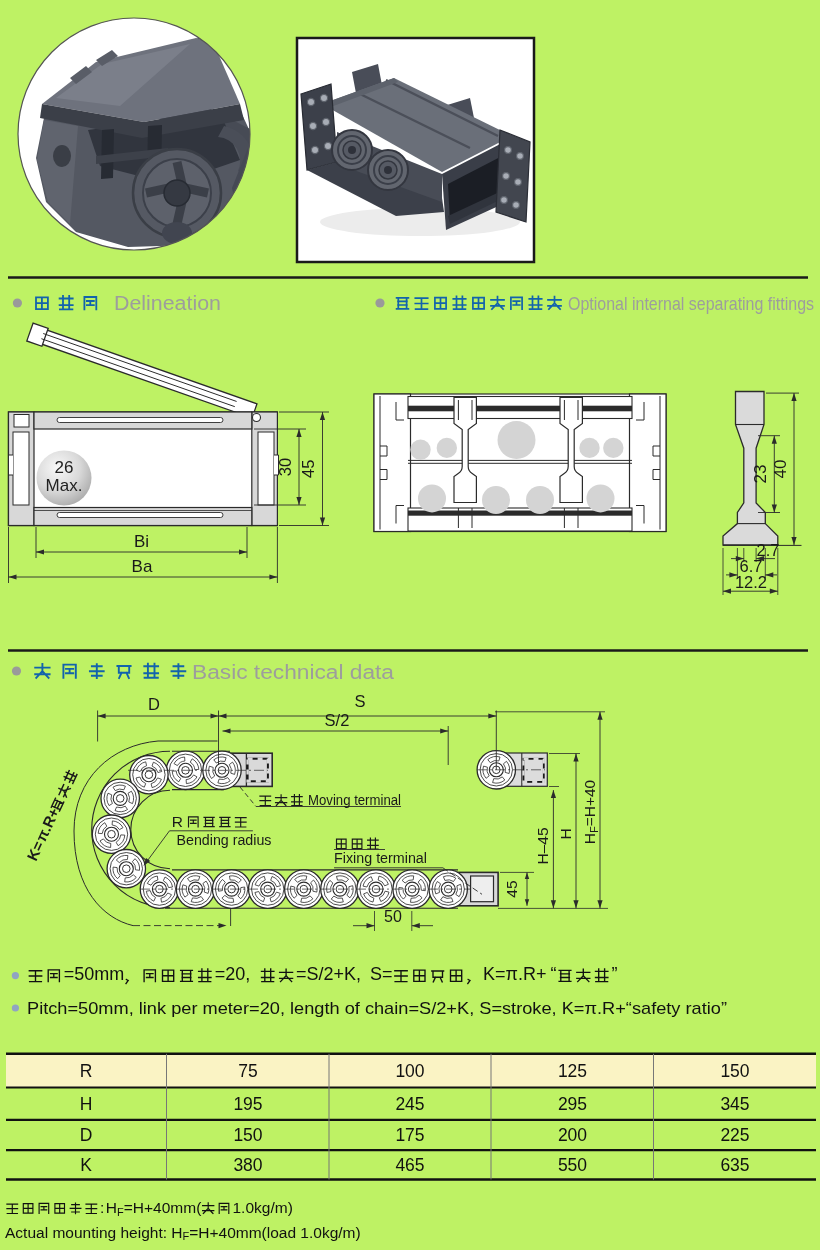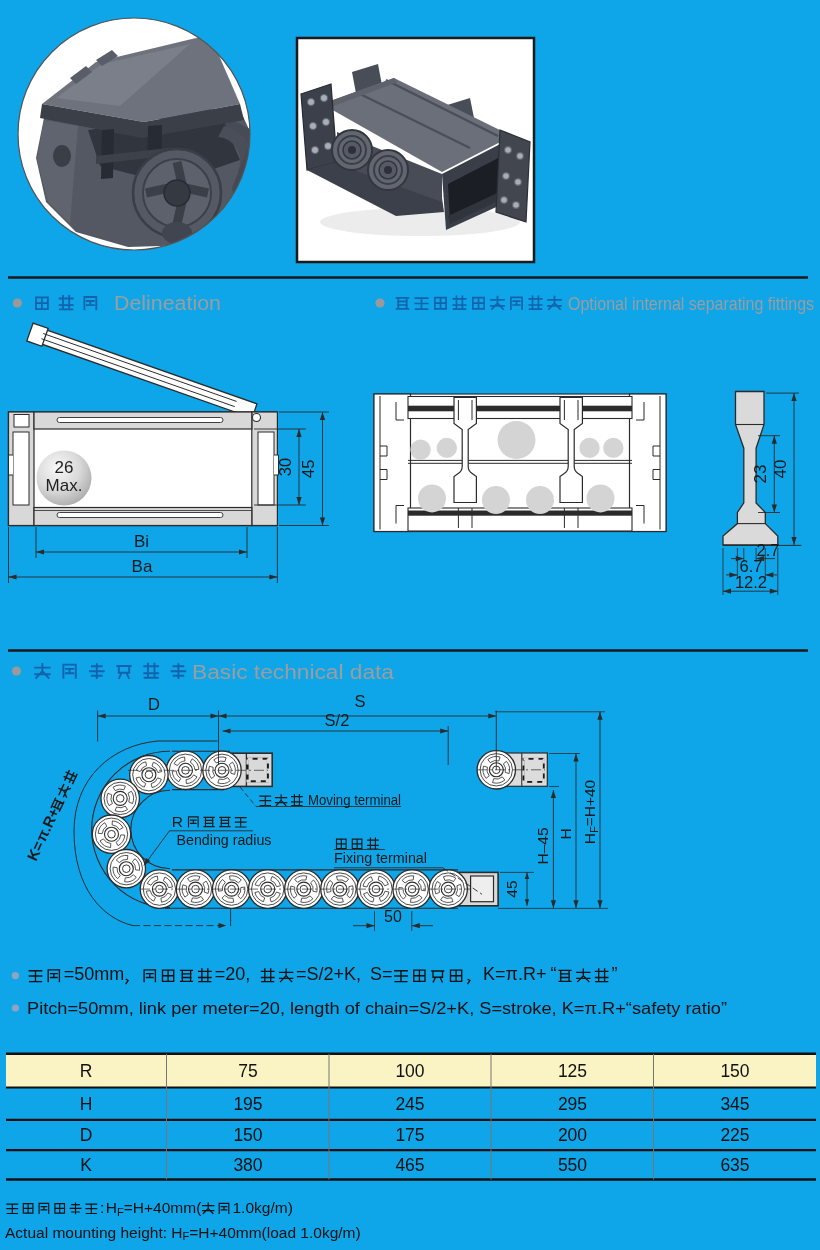--- a/index.html
+++ b/index.html
@@ -1,14 +1,14 @@
 <!DOCTYPE html>
 <html><head><meta charset="utf-8"><style>
 html,body{margin:0;padding:0;background:#fff;}
-#page{position:relative;width:820px;height:1250px;background:#0ea5e9;overflow:hidden;text-decoration:underline;}
+#page{position:relative;width:820px;height:1250px;background:#bef264;overflow:hidden;text-decoration:underline;}
 svg{display:block}
 </style></head><body>
 <div id="page">
 <svg width="820" height="1250" viewBox="0 0 820 1250" font-family="Liberation Sans, sans-serif">
 <defs>
 <clipPath id="pc">
           <circle cx="134" cy="134" r="116"></circle>
         </clipPath>
 <clipPath id="pr">
           <rect x="298" y="39" width="235" height="222"></rect>

